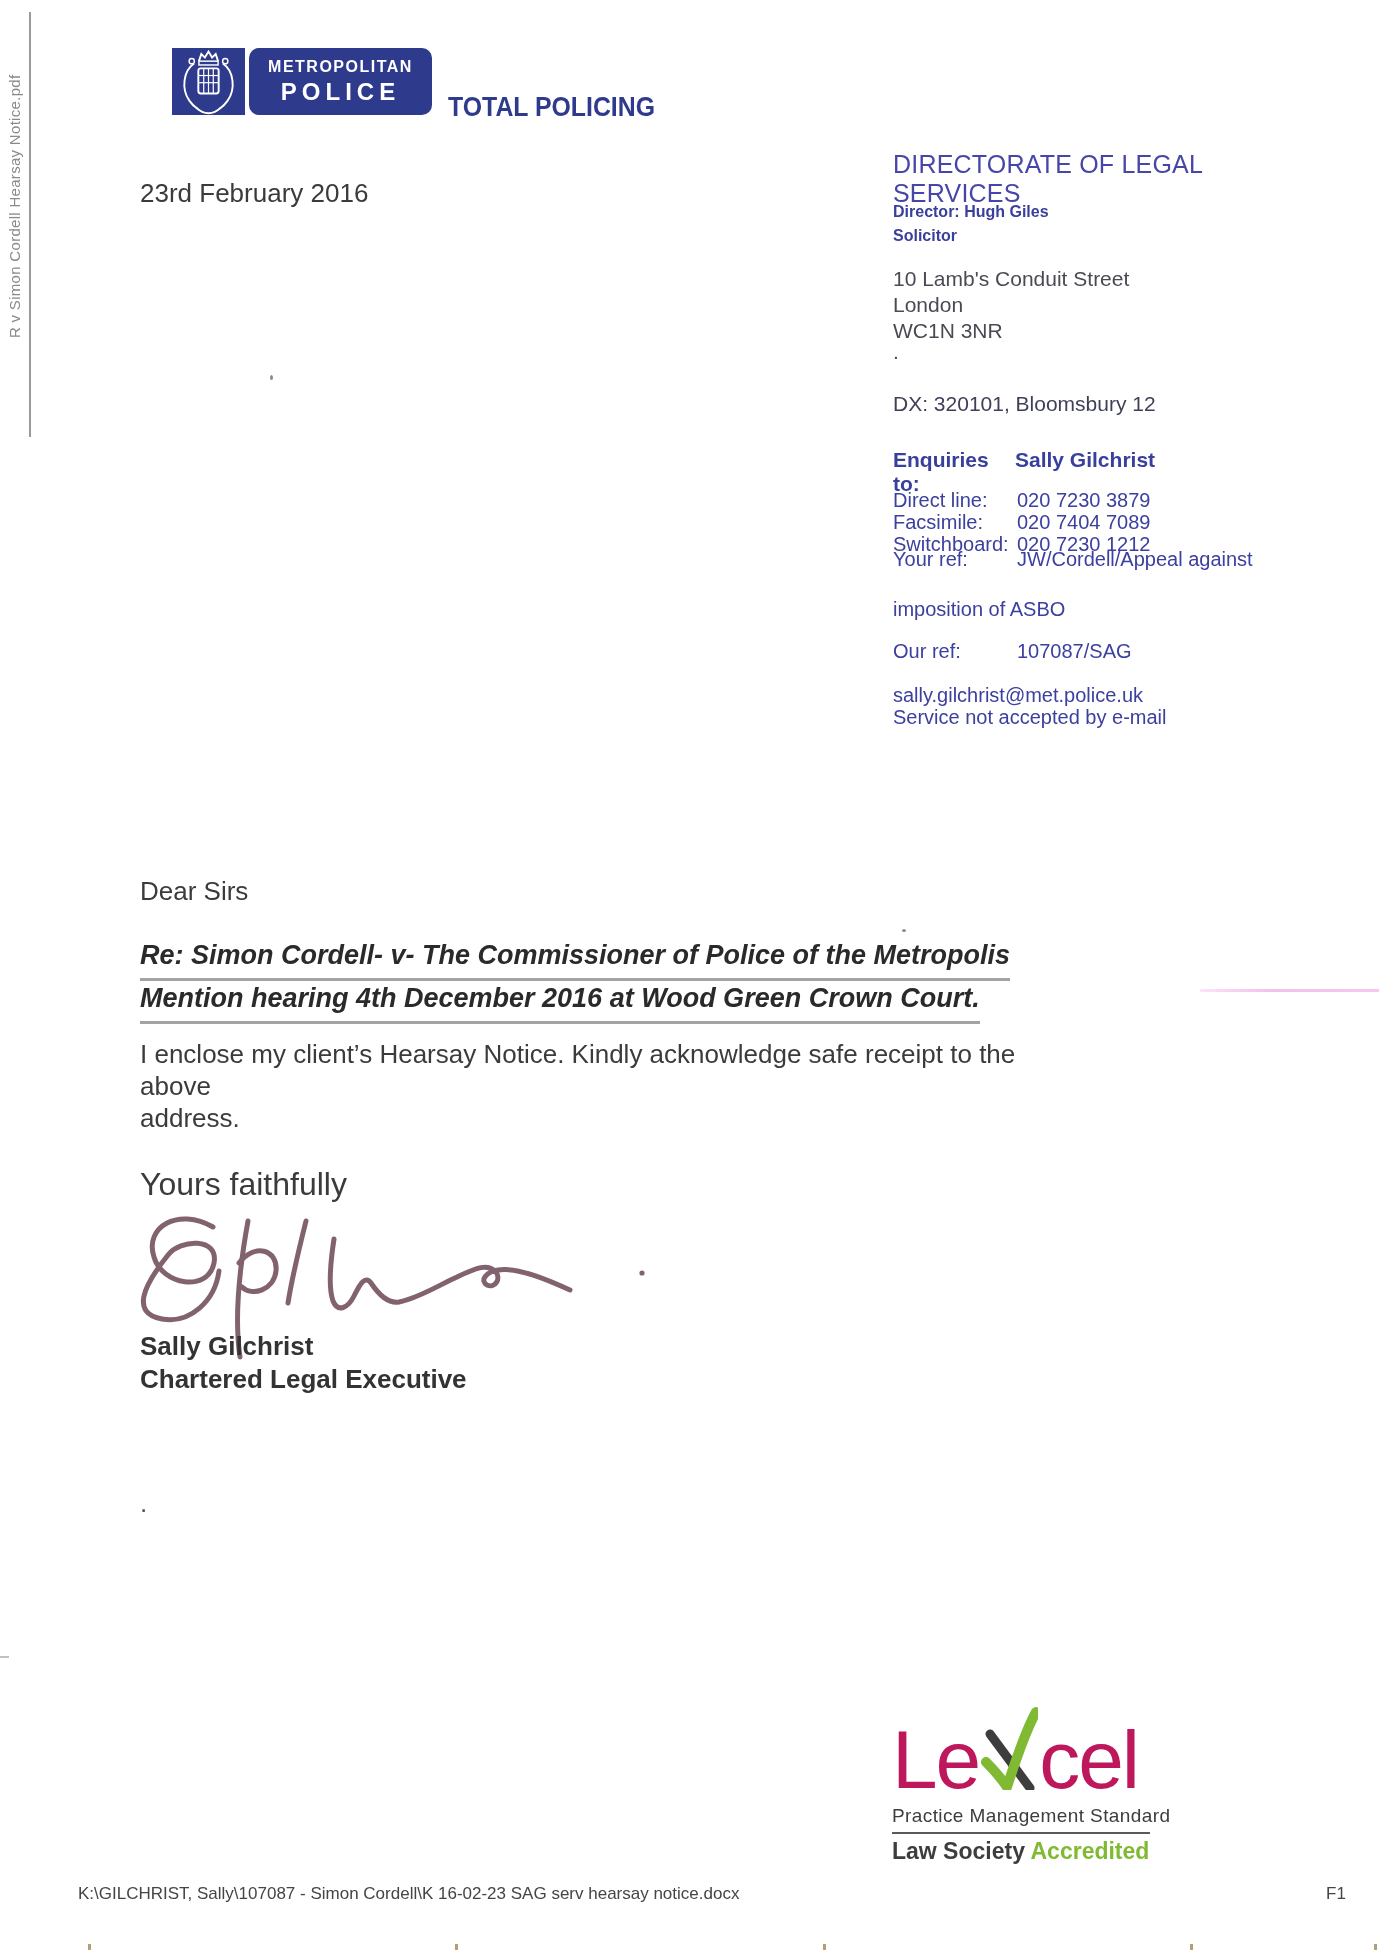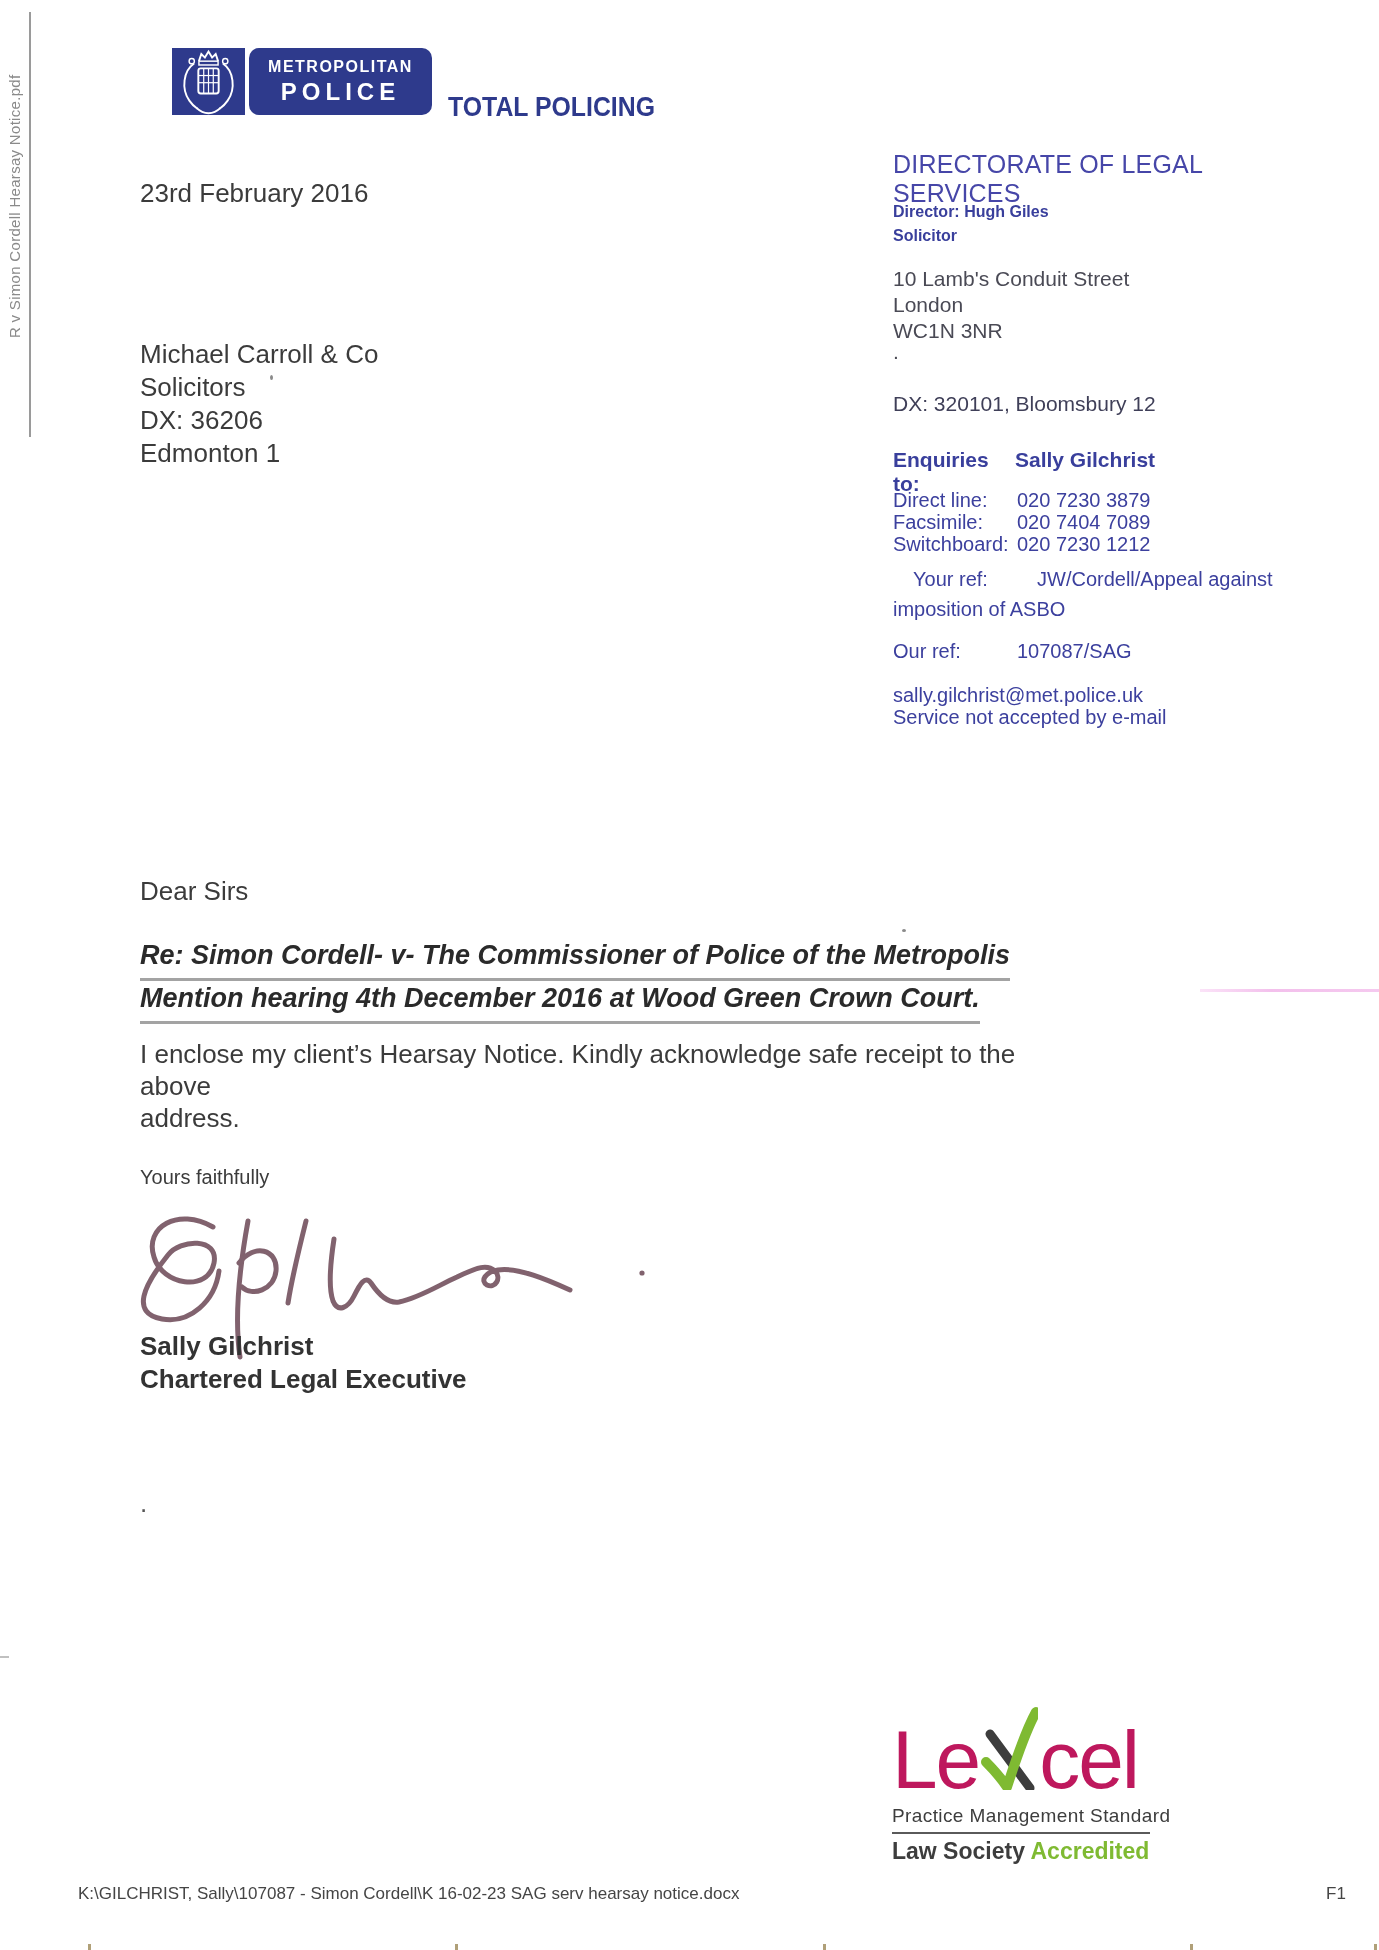--- a/index.html
+++ b/index.html
@@ -36,30 +36,30 @@
   .dls-address{position:absolute;top:266px;left:0;font-size:21px;color:#4a4a55;line-height:26px;}
   .addr-dot{position:absolute;top:340px;left:0;font-size:21px;color:#4a4a55;}
   .dx-line{position:absolute;top:392px;left:0;font-size:21px;color:#3f3f58;}
   .enquiries{position:absolute;top:448px;left:0;font-size:21px;font-weight:bold;color:#393f9c;display:flex;}
   .enquiries .lbl{width:122px;}
   .phones{position:absolute;top:489px;left:0;font-size:20px;color:#3c409e;line-height:22px;}
   .phones .row{display:flex;}
   .phones .lbl{width:124px;}
   .refrow{position:absolute;left:0;font-size:20px;color:#3c409e;display:flex;}
   .refrow .lbl{width:124px;}
-  .yourref{top:568px;margin-left:20px;}
+  .yourref{top:548px;}
   .yourref-wrap{position:absolute;top:598px;left:0;font-size:20px;color:#3c409e;}
   .ourref{top:640px;}
   .emailblk{position:absolute;top:684px;left:0;font-size:20px;color:#3c409e;line-height:22px;}
   
   .salutation{position:absolute;left:140px;top:876px;font-size:26px;color:#3b3b3b;}
   .subject{position:absolute;left:140px;top:938px;font-size:27px;font-weight:bold;font-style:italic;color:#2a2a2a;line-height:34px;}
   .subject .u{display:inline-block;border-bottom:3px solid #a3a3a3;padding-bottom:6px;}
   .para{position:absolute;left:140px;top:1038px;width:880px;font-size:26px;color:#3b3b3b;line-height:32px;}
-  .closing{position:absolute;left:140px;top:1166px;font-size:20px;color:#3b3b3b;}
+  .closing{position:absolute;left:140px;top:1166px;font-size:32px;color:#3b3b3b;}
   .signature{position:absolute;left:118px;top:1205px;}
   .signatory{position:absolute;left:140px;top:1330px;font-size:26px;font-weight:bold;color:#333333;line-height:33px;}
   .stray-dot{position:absolute;left:140px;top:1488px;font-size:26px;color:#555;}
   
   .lexcel{position:absolute;left:892px;top:1706px;width:270px;color:#3d3d3d;}
   .lexcel-name{display:flex;align-items:flex-end;font-size:82px;letter-spacing:-2px;line-height:78px;color:#be185d;}
   .lexcel-name svg{margin:0 1px -2px 1px;}
   .lexcel-sub{font-size:19px;letter-spacing:.4px;margin-top:6px;color:#3d3d3d;white-space:nowrap;}
   .lexcel-rule{height:2px;background:#5a5a5a;margin-top:5px;margin-bottom:4px;width:258px;}
   .lexcel-acc{font-size:23px;font-weight:bold;white-space:nowrap;}
@@ -101,26 +101,20 @@
       </svg>
     </span>
   </div>
   <div class="name-box">
     <div class="l1">METROPOLITAN</div>
     <div class="l2">POLICE</div>
   </div>
   <div class="tagline">TOTAL POLICING</div>
 
   <div class="date">23rd February 2016</div>
-  <div class="recipient">
-    <div>Michael Carroll &amp; Co</div>
-    <div>Solicitors</div>
-    <div>DX: 36206</div>
-    <div>Edmonton 1</div>
-  </div>
 
   <div class="rcol">
     <div class="dls-heading">DIRECTORATE OF LEGAL SERVICES</div>
     <div class="director">
       <div>Director: Hugh Giles</div>
       <div>Solicitor</div>
     </div>
     <div class="dls-address">
       <div>10 Lamb's Conduit Street</div>
       <div>London</div>

